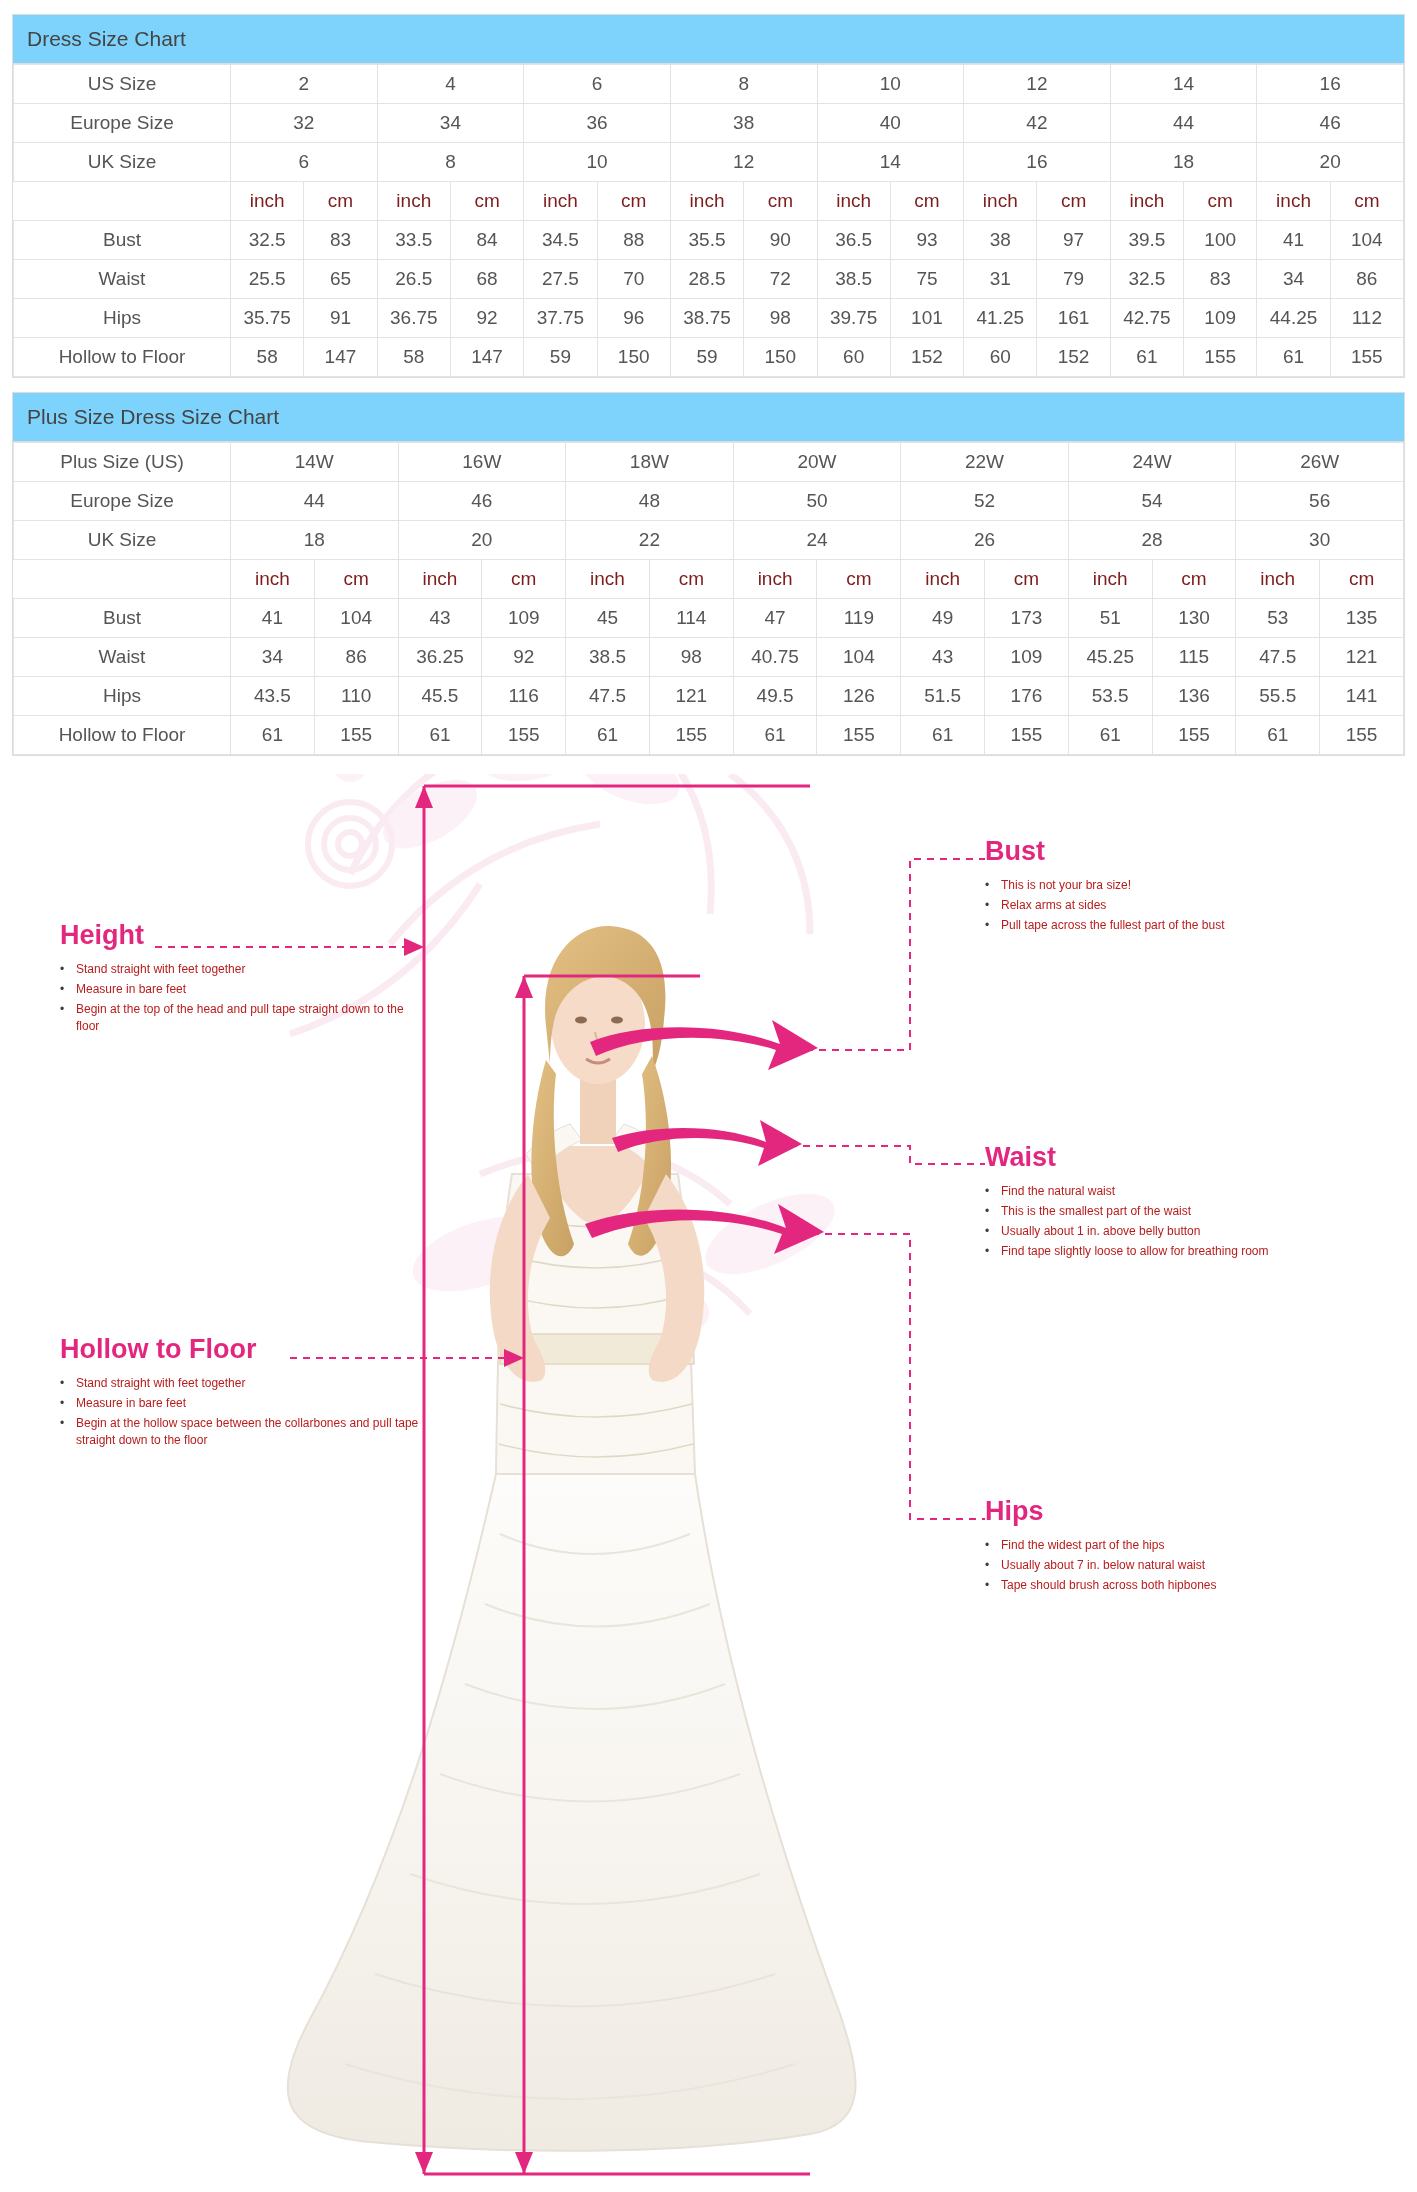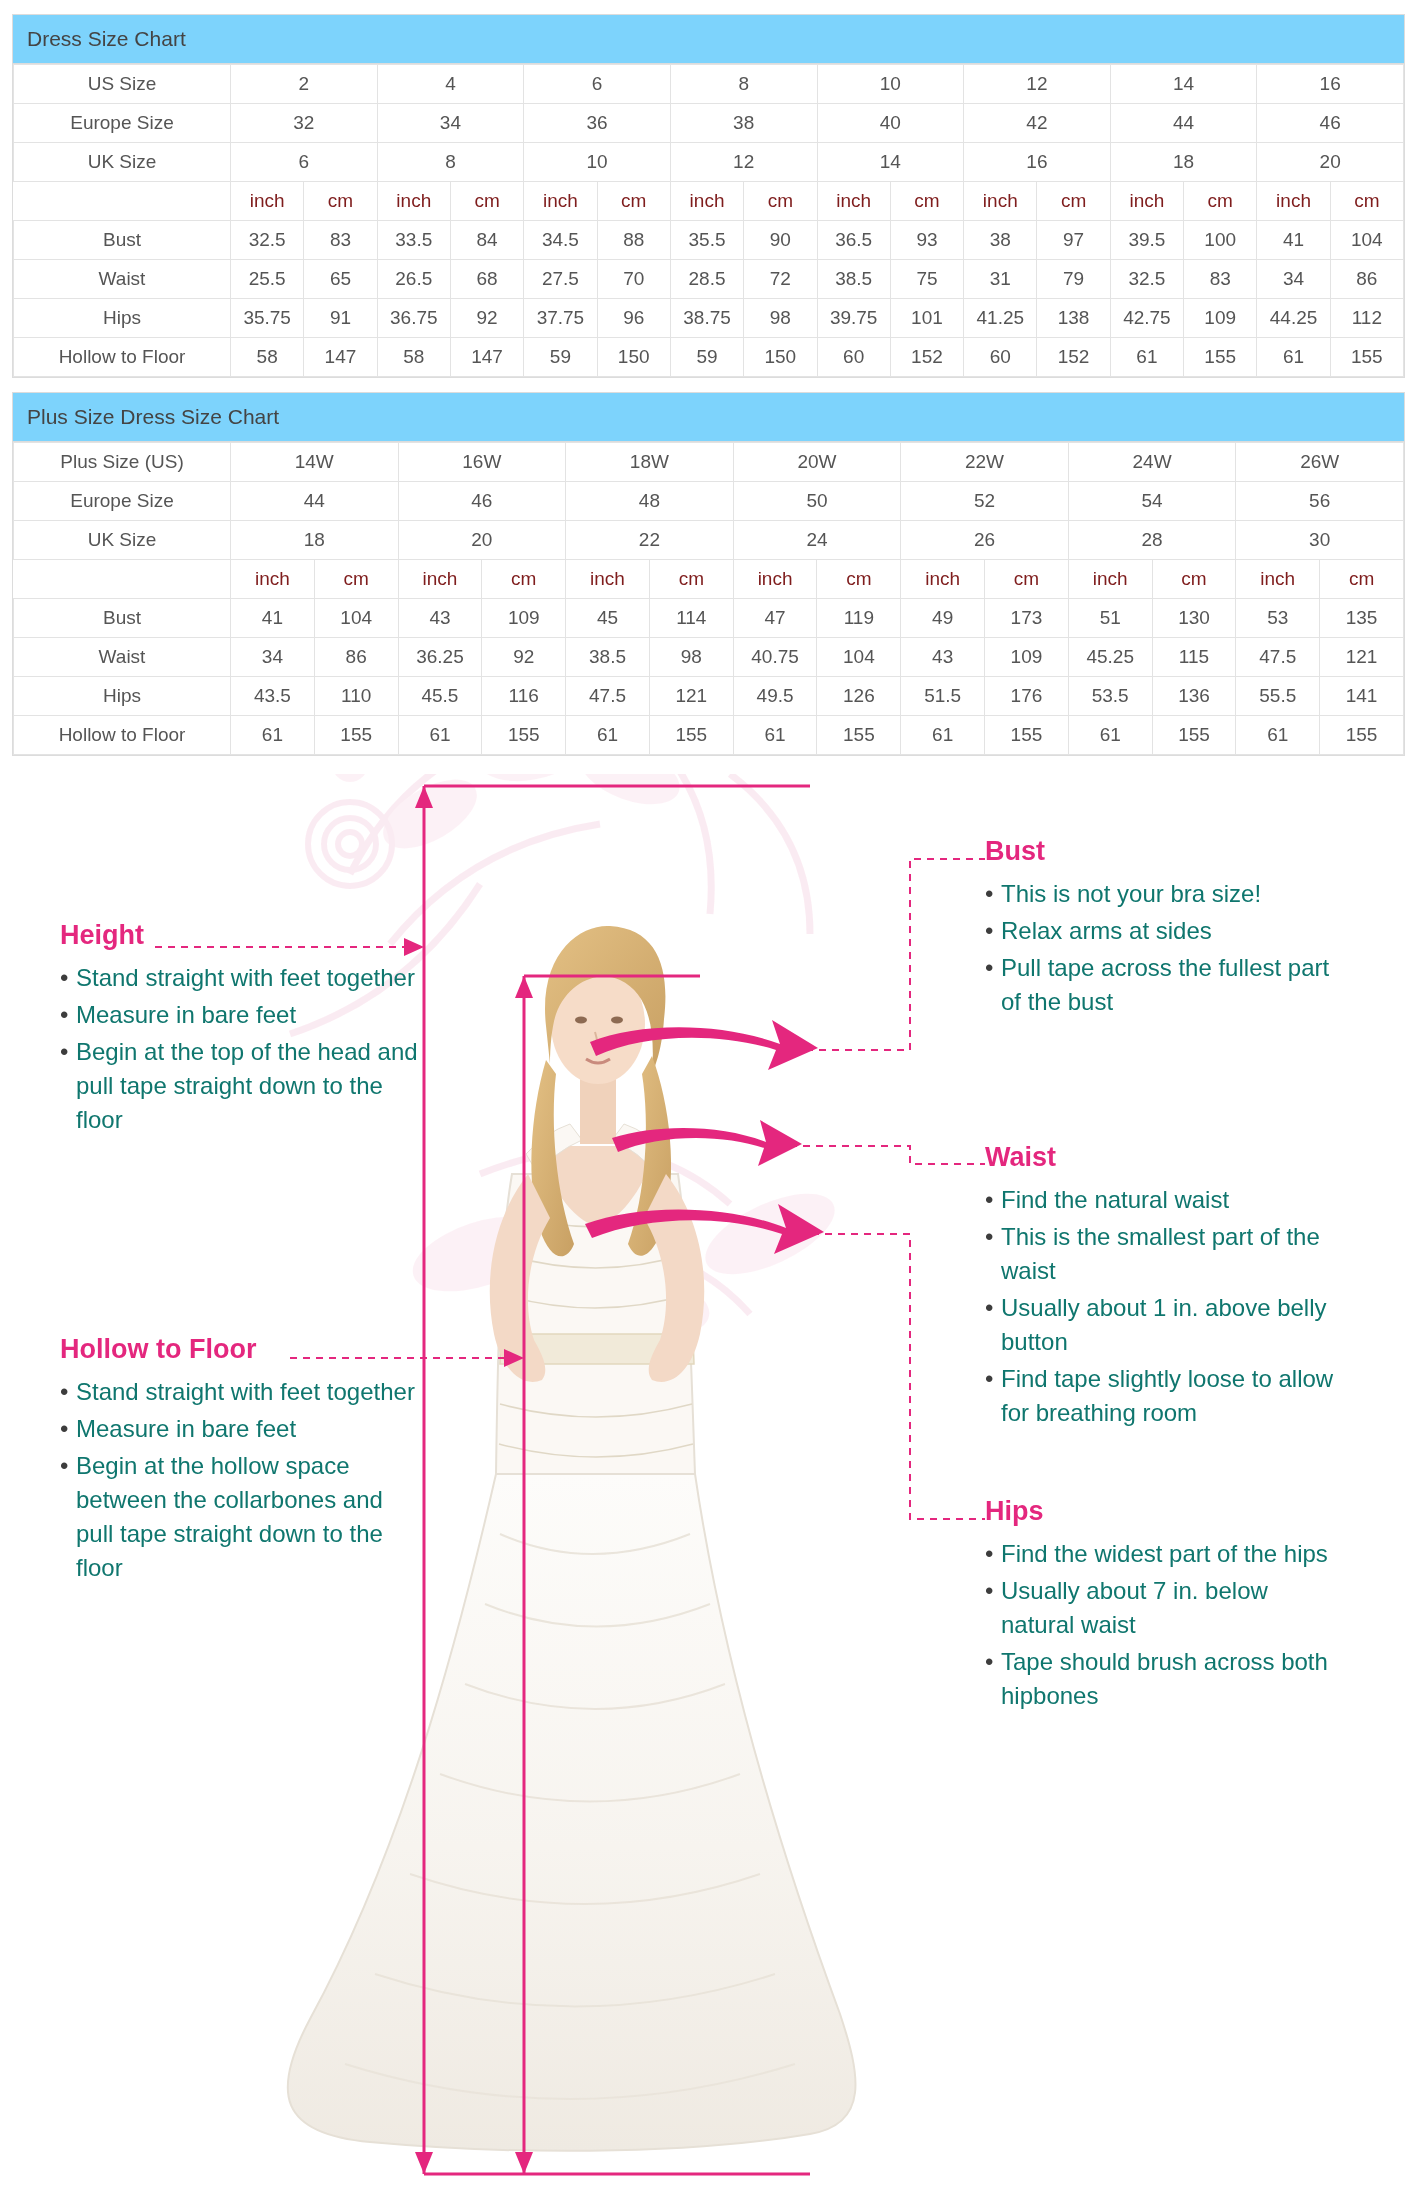--- a/index.html
+++ b/index.html
@@ -98,23 +98,23 @@
     font-size: 27px;
     color: #e4277e;
     font-weight: 700;
   }
   .callout ul {
     margin: 0;
     padding: 0;
     list-style: none;
   }
   .callout li {
-    font-size: 24px;
+    font-size: 12px;
     line-height: 1.42;
-    color: #0f766e;
+    color: #b91c1c;
     margin-bottom: 3px;
     padding-left: 16px;
     position: relative;
   }
   .callout li:before {
     content: "•";
     position: absolute;
     left: 0;
     top: 0;
     color: #3d3d3d;
@@ -237,21 +237,21 @@
             <td>91</td>
             <td>36.75</td>
             <td>92</td>
             <td>37.75</td>
             <td>96</td>
             <td>38.75</td>
             <td>98</td>
             <td>39.75</td>
             <td>101</td>
             <td>41.25</td>
-            <td>138</td>
+            <td>161</td>
             <td>42.75</td>
             <td>109</td>
             <td>44.25</td>
             <td>112</td>
           </tr>
           <tr>
             <td class="rowhead">Hollow to Floor</td>
             <td>58</td>
             <td>147</td>
             <td>58</td>

